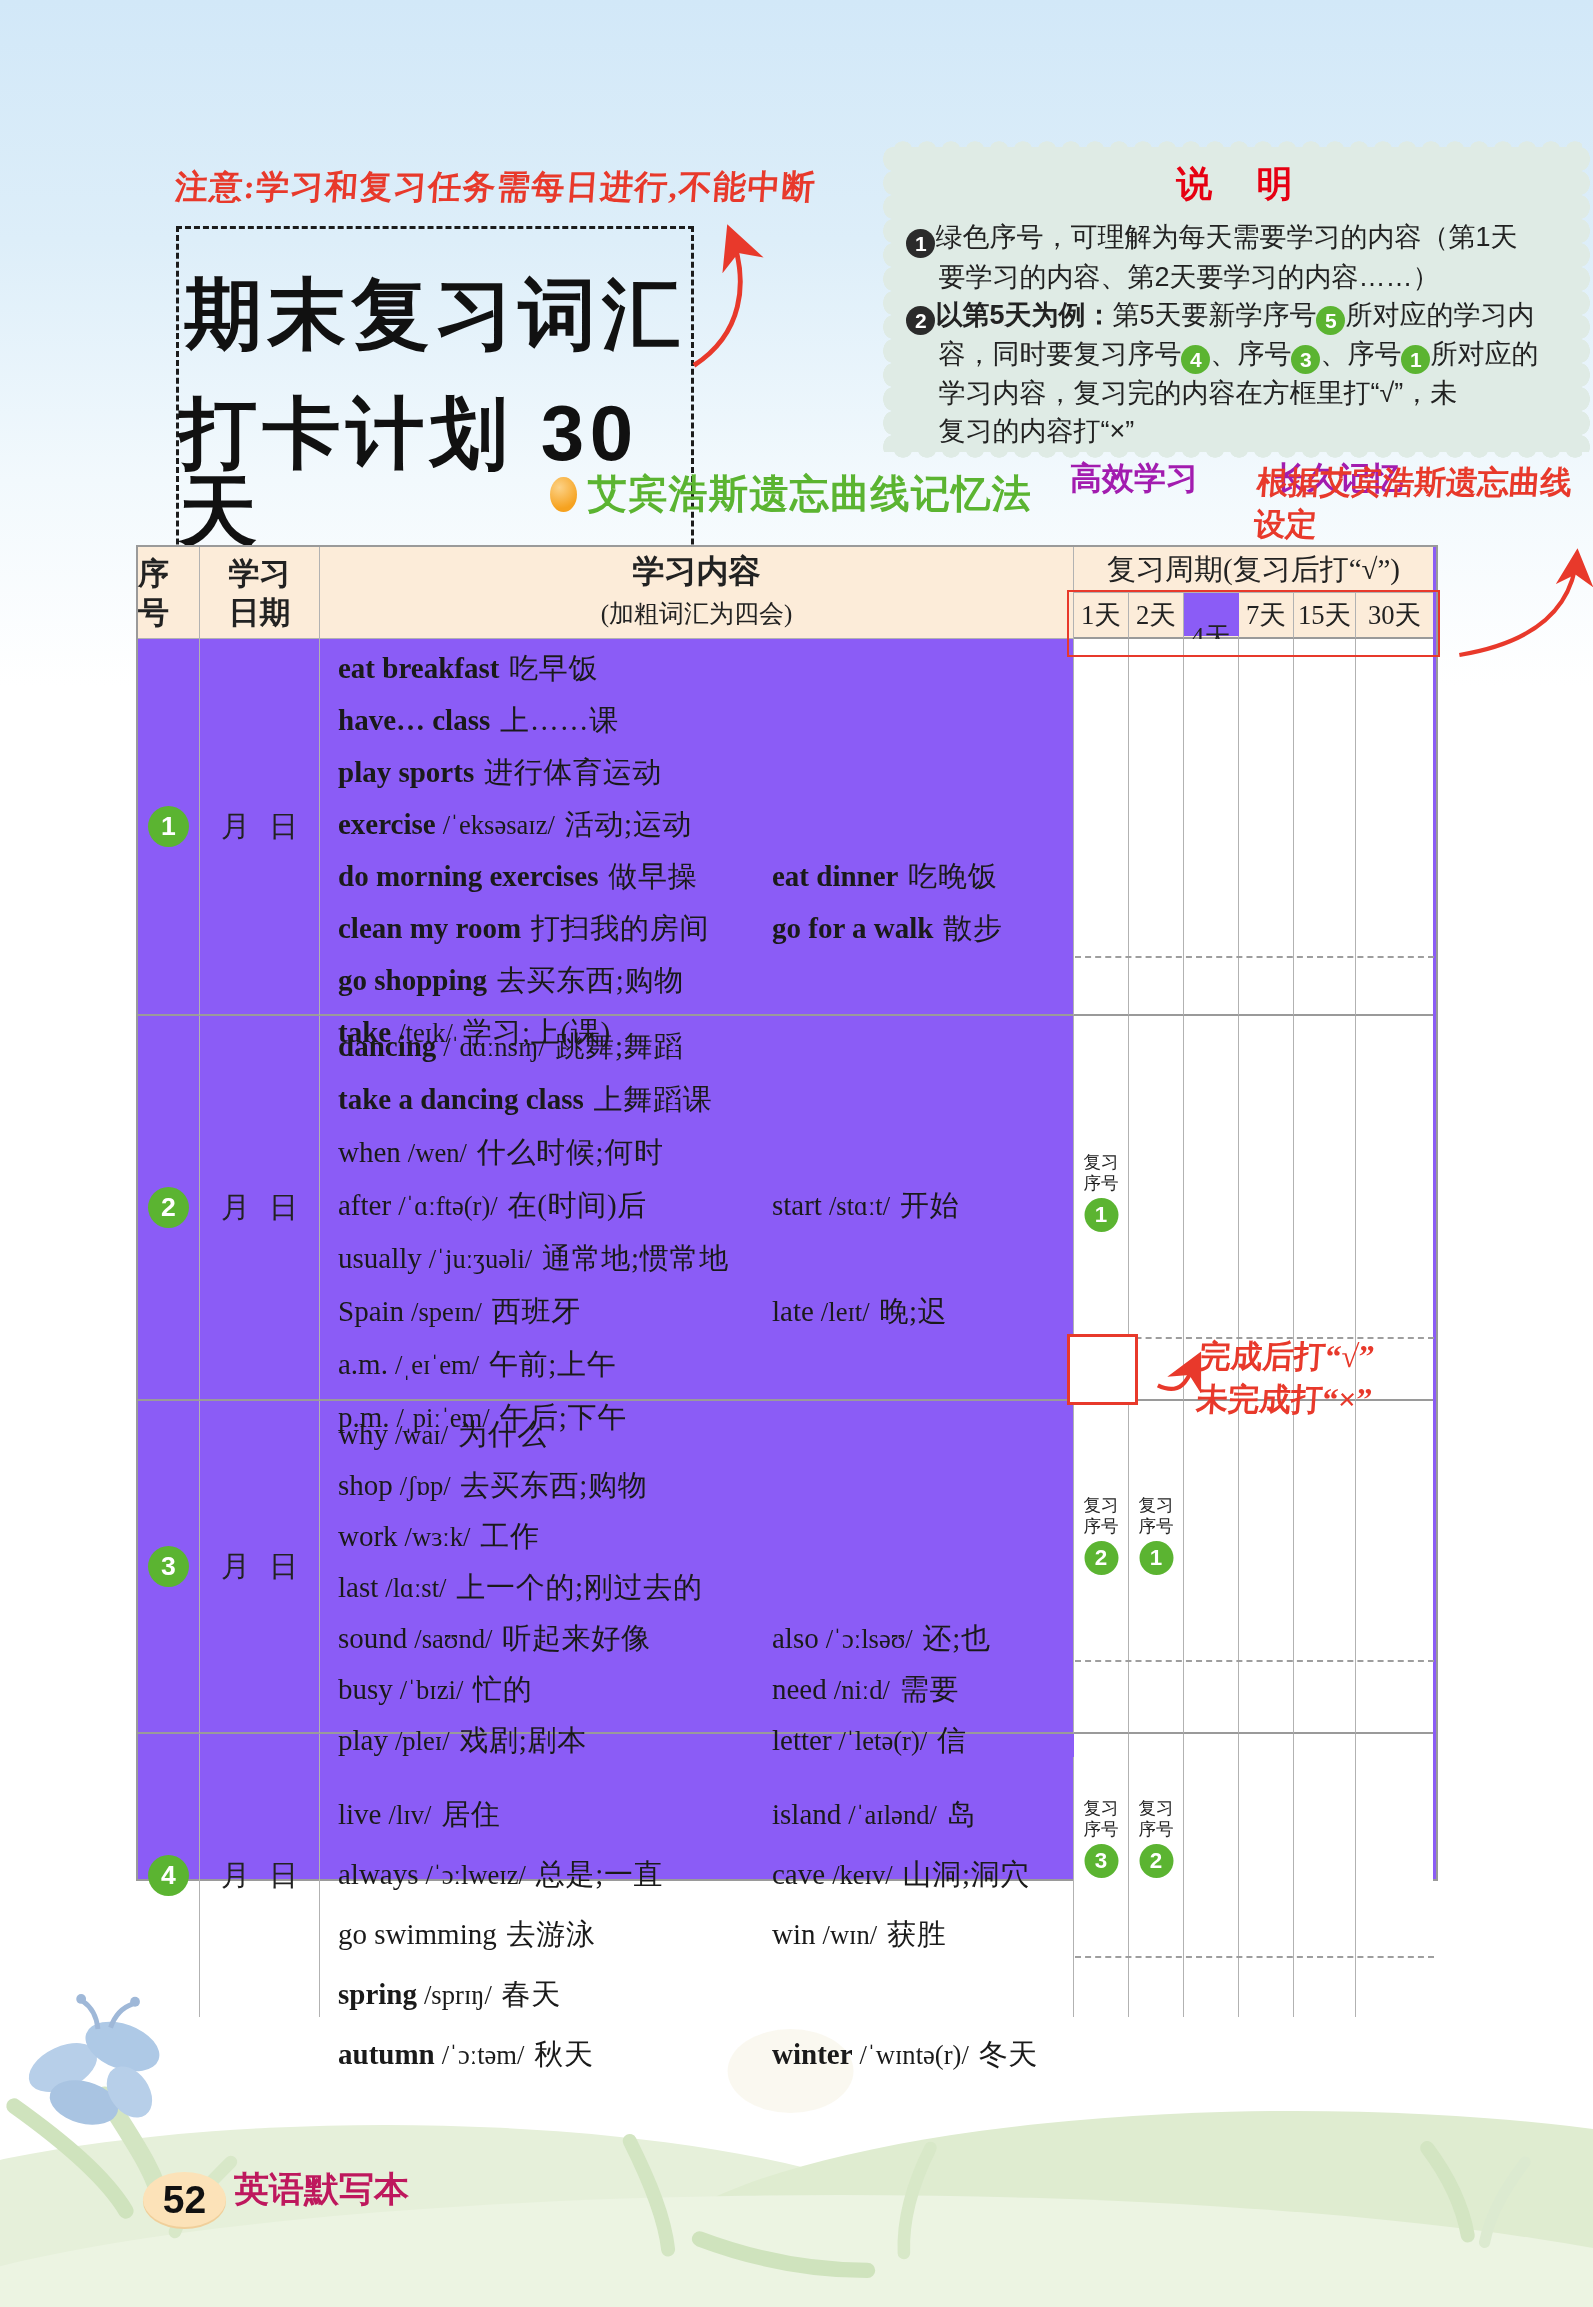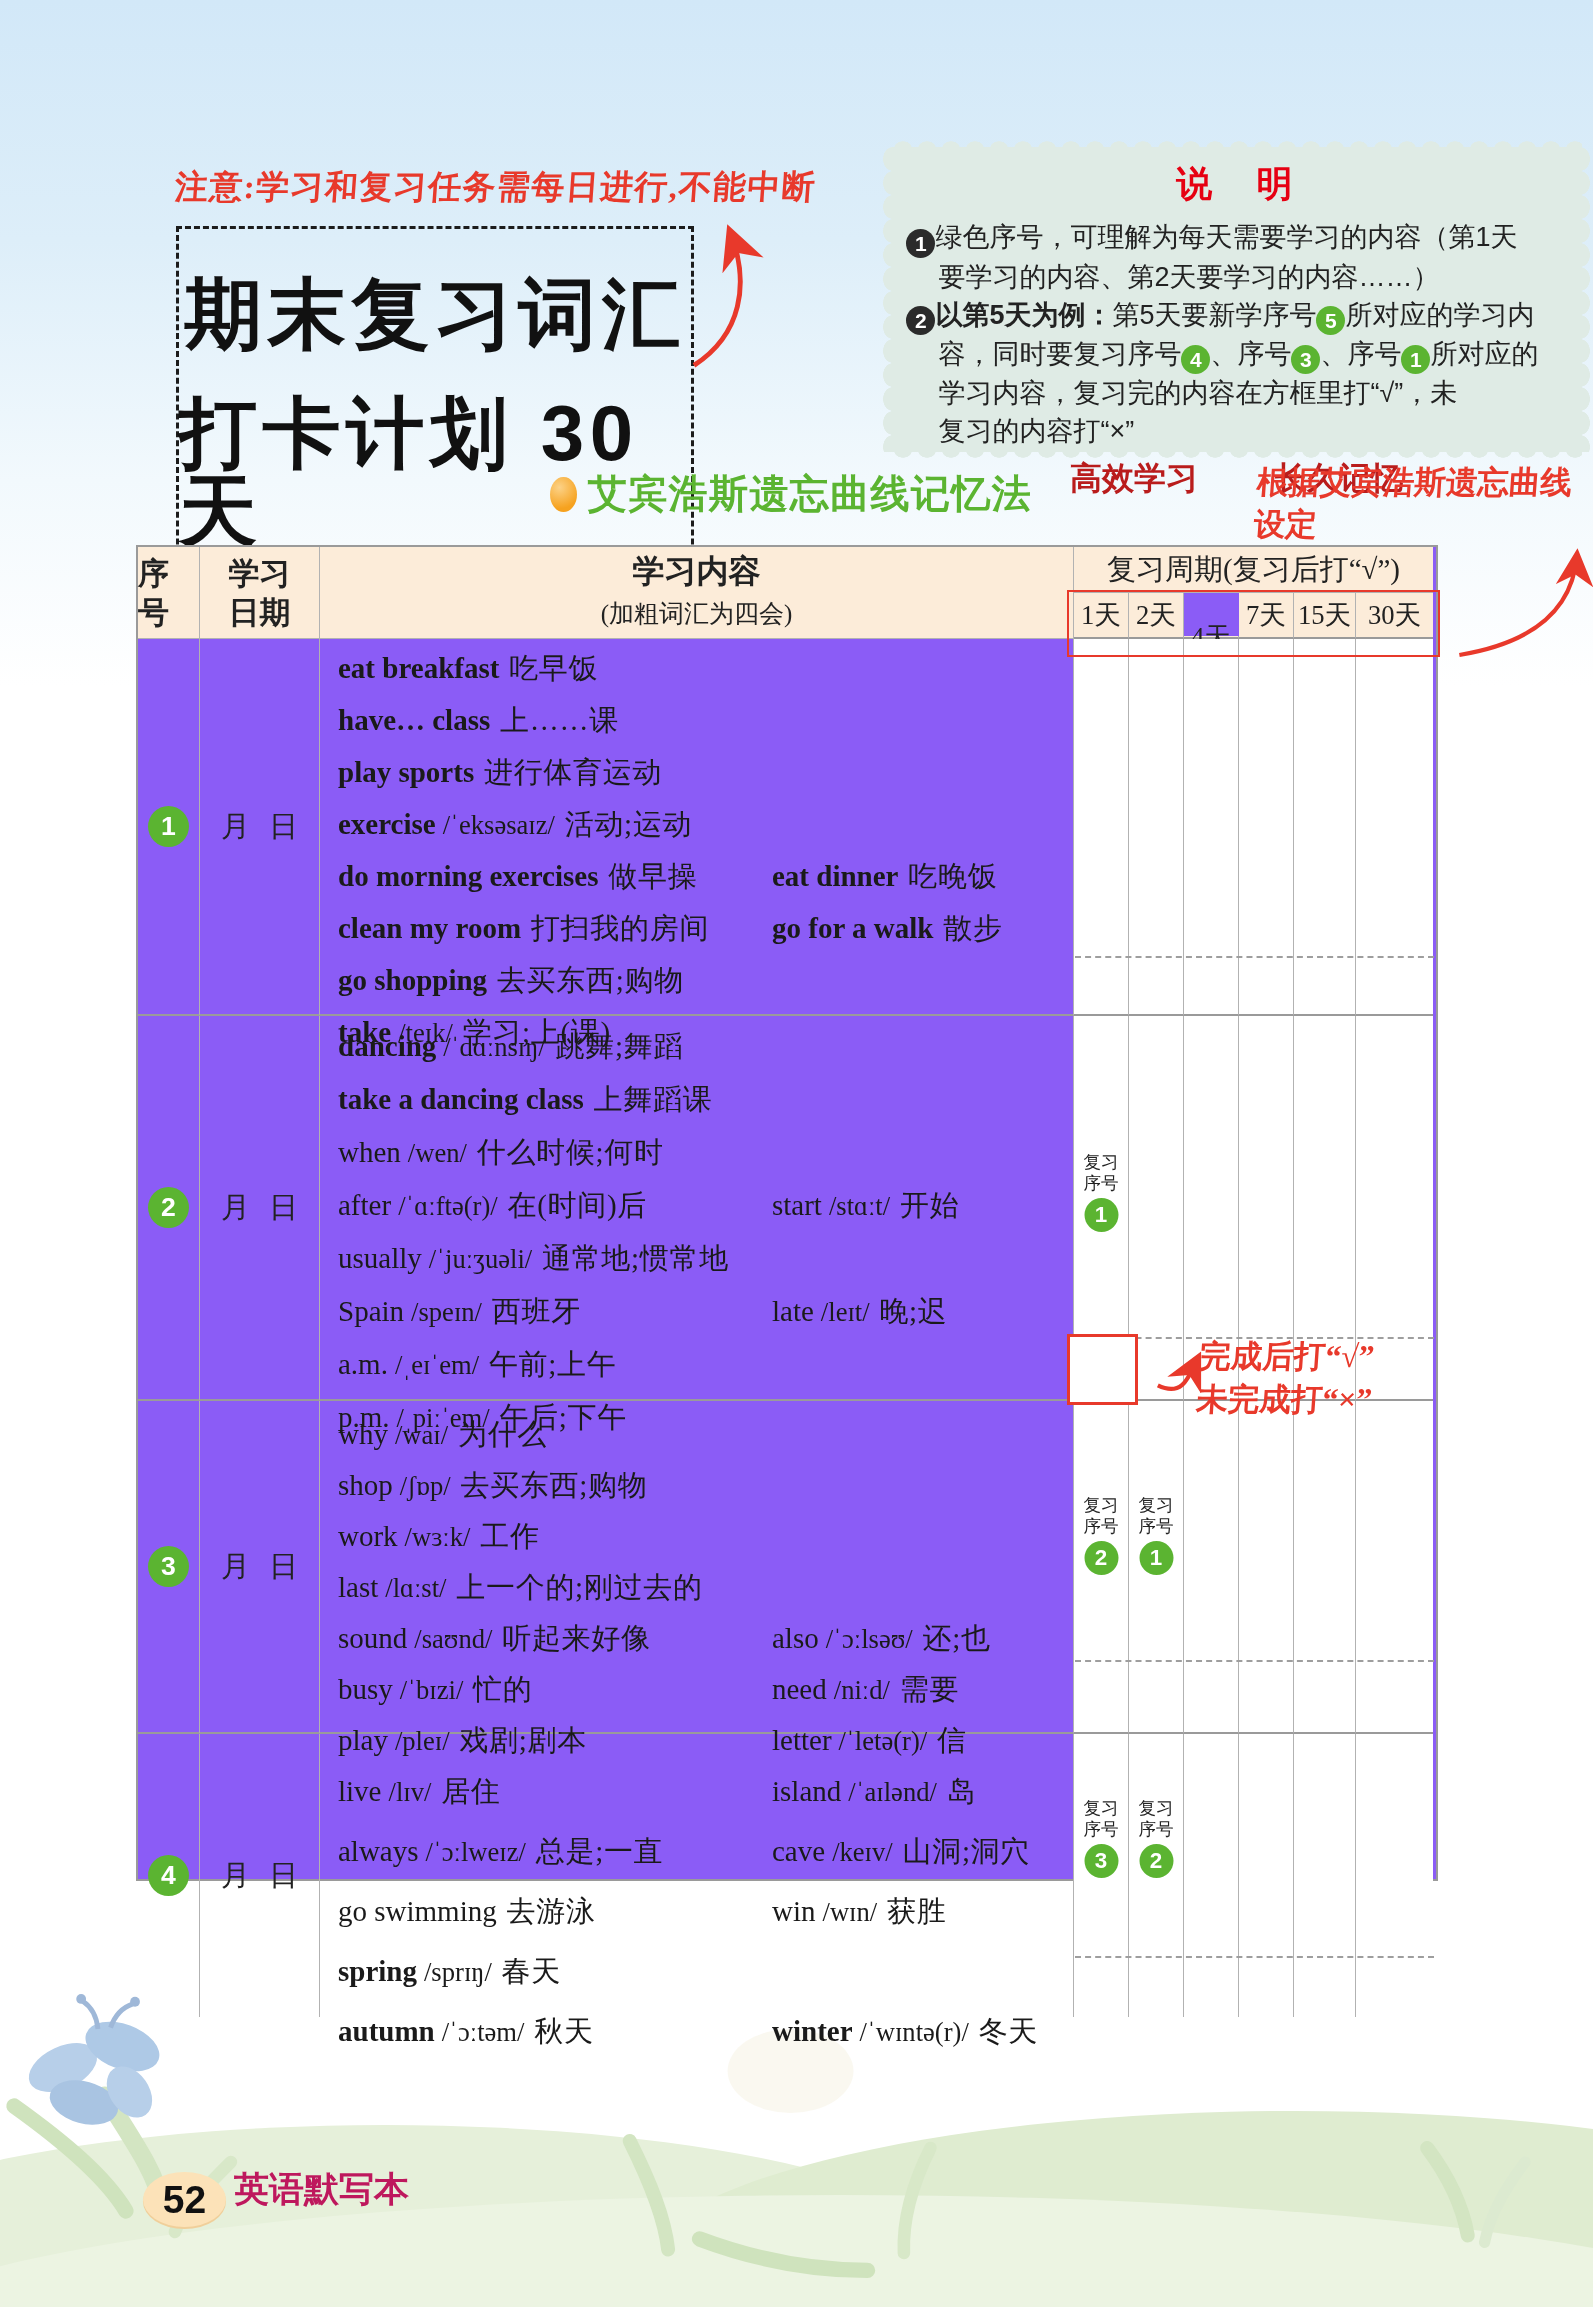--- a/index.html
+++ b/index.html
@@ -36,21 +36,21 @@
   .instr-inner{position:relative;padding:12.6px 15.4px 0 15.4px;}
   .instr-title{text-align:center;color:#e60012;font-size:36px;font-weight:900;letter-spacing:4.2px;margin-bottom:9.8px;}
   .instr-line{font-size:27px;line-height:38px;color:#222;font-family:"Liberation Sans",sans-serif;}
   .instr-line.indent{padding-left:32px;}
   .cnum{display:inline-block;width:29px;height:29px;border-radius:50%;color:#fff;text-align:center;
         line-height:29px;font-size:21px;font-weight:bold;vertical-align:-4.2px;}
   .cnum.black{background:#2b2b2b;}
   .cnum.green{background:#5bb431;}
   .instr-bold{font-weight:900;}
   .instr-footer{display:flex;justify-content:center;gap:77px;margin-top:7px;
-                color:#b91c1c;font-size:32px;font-weight:900;}
+                color:#a21caf;font-size:32px;font-weight:900;}
 
   
   .sec-head{position:absolute;left:550px;top:467px;display:flex;align-items:center;gap:11.2px;}
   .sec-dot{width:26.6px;height:35px;border-radius:50%;background:radial-gradient(circle at 35% 30%,#fcd287,#f6a21f 70%);}
   .sec-title{color:#5bb431;font-size:39px;font-weight:900;letter-spacing:1.4px;}
   .ann-cycle{position:absolute;left:1254px;top:462px;font-size:31.5px;line-height:42px;transform:skewX(-4deg);}
   .ann-check{position:absolute;left:1198px;top:1335px;font-size:31.5px;line-height:43px;transform:skewX(-4deg);white-space:nowrap;}
 
   
   .vtable{position:absolute;left:136px;top:545px;width:1302px;height:1336px;border:2.8px solid #9a9a9a;
@@ -70,21 +70,21 @@
   .no-cell{display:flex;align-items:center;justify-content:center;}
   .serial{width:41px;height:41px;border-radius:50%;background:#5bb431;color:#fff;font-size:26.6px;
           font-weight:bold;display:flex;align-items:center;justify-content:center;}
   .date-cell{display:flex;align-items:center;justify-content:space-between;padding:0 21px;
              font-size:29px;font-family:"Liberation Serif",serif;color:#222;}
   .content-cell{padding-left:18px;color:#1a1a1a;font-family:"Liberation Serif",serif;}
   .v-line{position:relative;white-space:nowrap;}
   .r0 .v-line{line-height:46px;} .r0{padding-top:5.6px;}
   .r1 .v-line{line-height:47px;} .r1{padding-top:7px;}
   .r2 .v-line{line-height:45px;} .r2{padding-top:11.2px;}
-  .r3 .v-line{line-height:54px;} .r3{padding-top:30px;}
+  .r3 .v-line{line-height:54px;} .r3{padding-top:30px;margin-top:23px;}
   .entry{font-size:29px;}
   .entry .w{font-size:29px;}
   .entry .w.bold{font-weight:bold;}
   .entry .ph{font-size:26.6px;margin-left:7px;}
   .entry .zh{margin-left:9.8px;letter-spacing:0.7px;}
   .rt{position:absolute;left:434px;top:0;}
   .day-cell{background:#fff;}
   .mark{position:absolute;left:50%;transform:translateX(-50%);text-align:center;width:63px;}
   .mark .mlabel{font-size:17.5px;line-height:21px;font-family:"Liberation Serif",serif;color:#222;}
   .mark .mcircle{margin:4.2px auto 0;width:34px;height:34px;border-radius:50%;background:#5bb431;color:#fff;

